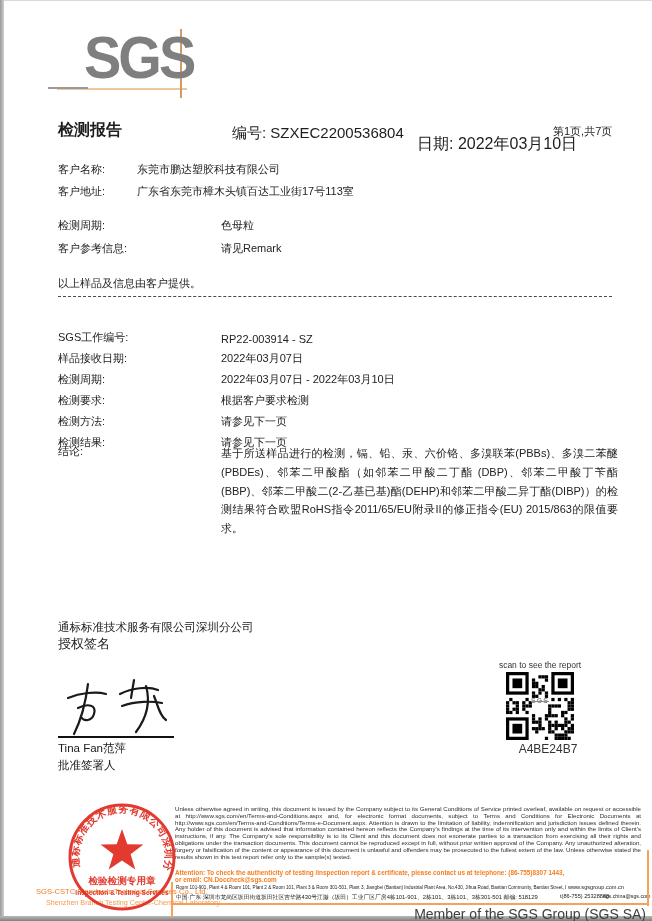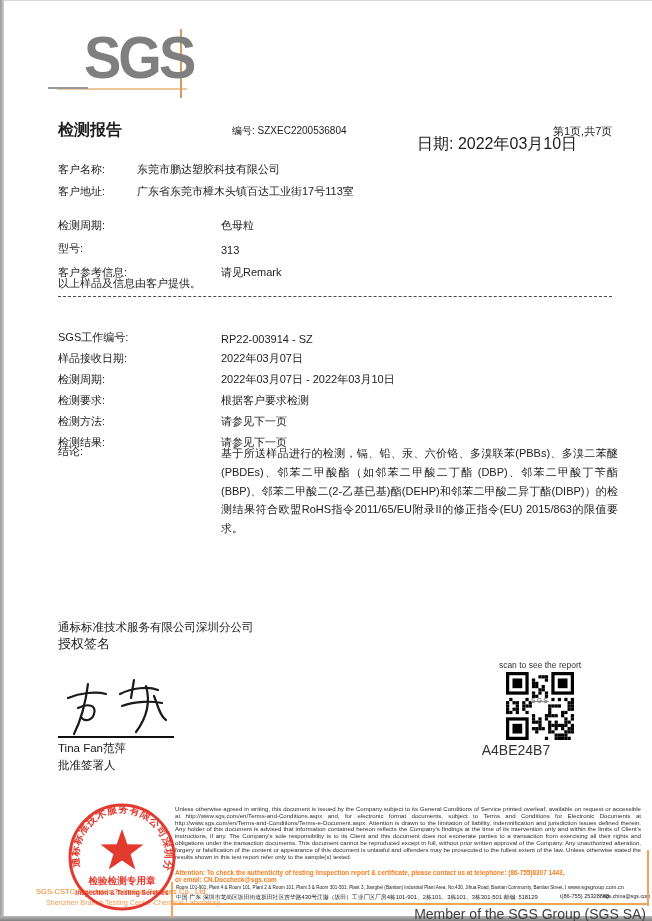--- a/index.html
+++ b/index.html
@@ -14,21 +14,21 @@
   
   .logo-wrap { position:absolute; left:0; top:0; width:240px; height:110px; }
   .logo-text { position:absolute; left:84px; top:30px; font-size:56px; font-weight:bold;
     color:#7f7f7f; letter-spacing:-3px; line-height:1; transform:scaleY(1.05); }
   .logo-hline { position:absolute; left:57px; top:88px; width:130px; height:2px; background:#ecc69c; }
   .logo-hline-dark { position:absolute; left:48px; top:87px; width:40px; height:2px; background:#9a9a9a; }
   .logo-vline { position:absolute; left:180px; top:29px; width:2px; height:69px; background:#d49a5e; }
 
   
   .hdr-title { position:absolute; left:58px; top:120px; font-size:16px; font-weight:bold; color:#1d1d1d; }
-  .hdr-no    { position:absolute; left:232px; top:124px; font-size:10px; color:#1d1d1d; }
+  .hdr-no    { position:absolute; left:232px; top:124px; font-size:15px; color:#1d1d1d; }
   .hdr-date  { position:absolute; left:417px; top:124px; font-size:16px; color:#1d1d1d;margin-top:10px; }
   .hdr-page  { position:absolute; left:553px; top:124px; font-size:11px; color:#1d1d1d; }
 
   .rows { position:absolute; left:58px; color:#222; font-size:11px; }
   .row { display:flex; align-items:flex-end; }
   .row .lbl { flex:0 0 auto; }
   .client-rows { top:154px; width:540px; }
   .client-rows .row { height:22.5px; }
   .client-rows .lbl { width:79px; }
   .sample-rows { top:209px; width:540px; }
@@ -51,22 +51,22 @@
   .sig-line    { position:absolute; left:58px; top:736px; width:116px; height:1.5px; background:#111; }
   .sig-name    { position:absolute; left:58px; top:741px; font-size:11.5px; color:#1a1a1a; }
   .sig-role    { position:absolute; left:58px; top:758px; font-size:11.5px; color:#1a1a1a; }
 
   
   .qr-caption { position:absolute; left:478px; top:660px; width:124px; text-align:center;
     font-size:8.5px; color:#333; }
   .qr-box { position:absolute; left:506px; top:672px; width:68px; height:68px; }
   .qr-center-label { position:absolute; left:506px; top:697px; width:68px; text-align:center;
     font-size:7px; font-weight:bold; color:#8a8a8a; letter-spacing:1px; text-decoration:line-through; }
-  .qr-code { position:absolute; left:454px; top:742px; width:124px; text-align:center;
-    font-size:14px; color:#333; }
+  .qr-code { position:absolute; left:486px; top:742px; width:124px; text-align:center;
+    font-size:12px; color:#333; }
 
   
   .legal { position:absolute; left:175px; top:806px; width:466px; font-size:6.1px; line-height:6.8px;
     color:#2e2e2e; text-align:justify; }
   .attention { position:absolute; left:175px; top:869px; width:466px; font-size:6.4px; line-height:7.2px;
     font-weight:bold; color:#f57e20; }
   .addr-en { position:absolute; left:176px; top:885px; width:390px; font-size:4.6px; color:#222;
     white-space:nowrap; overflow:hidden; }
   .addr-web { position:absolute; left:568px; top:884px; font-size:5.6px; color:#222; }
   .addr-cn { position:absolute; left:176px; top:893px; width:380px; font-size:5.8px; color:#222;
@@ -111,24 +111,20 @@
     <div class="row">
       <span class="lbl">客户地址:</span>
       <span class="val">广东省东莞市樟木头镇百达工业街17号113室</span>
     </div>
   </div>
 
   <div class="rows sample-rows">
     <div class="row">
       <span class="lbl">检测周期:</span>
       <span class="val">色母粒</span>
-    </div>
-    <div class="row">
-      <span class="lbl">型号:</span>
-      <span class="val">313</span>
     </div>
     <div class="row">
       <span class="lbl">客户参考信息:</span>
       <span class="val">请见Remark</span>
     </div>
   </div>
   <div class="note-line">以上样品及信息由客户提供。</div>
   <div class="dash-sep"></div>
 
   <div class="rows report-rows">

